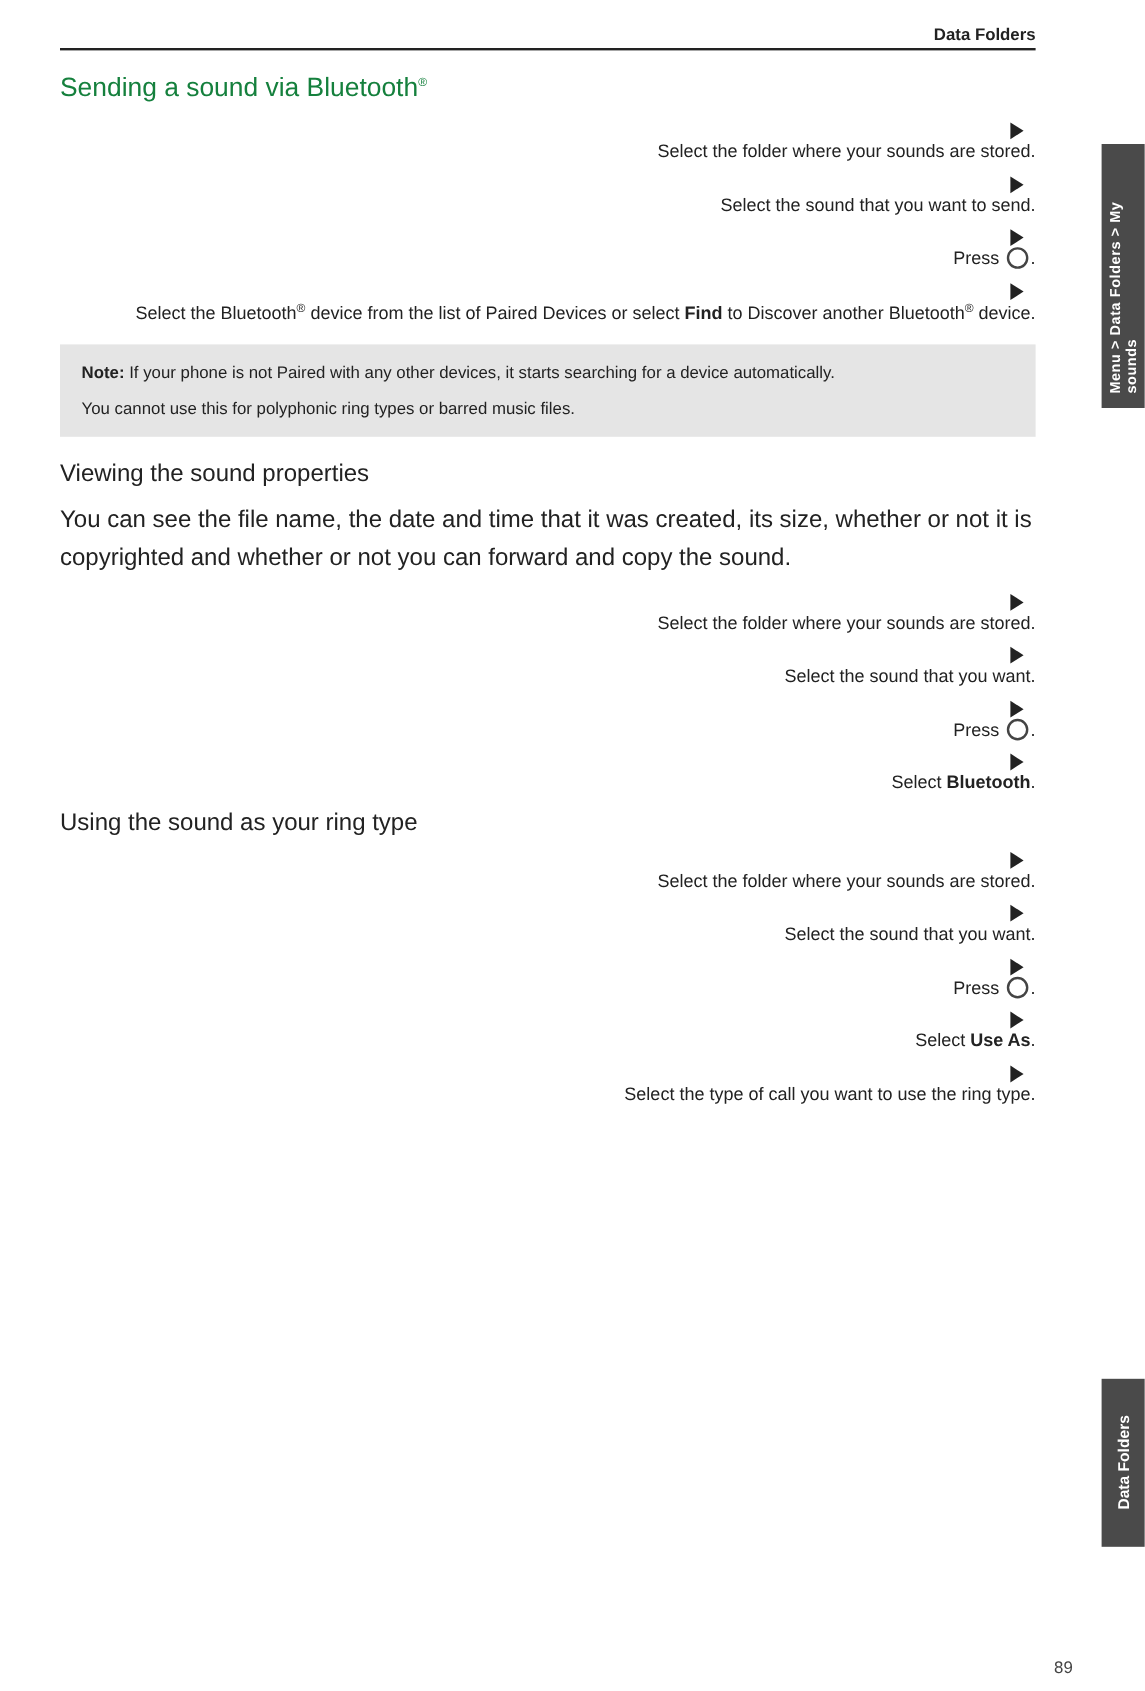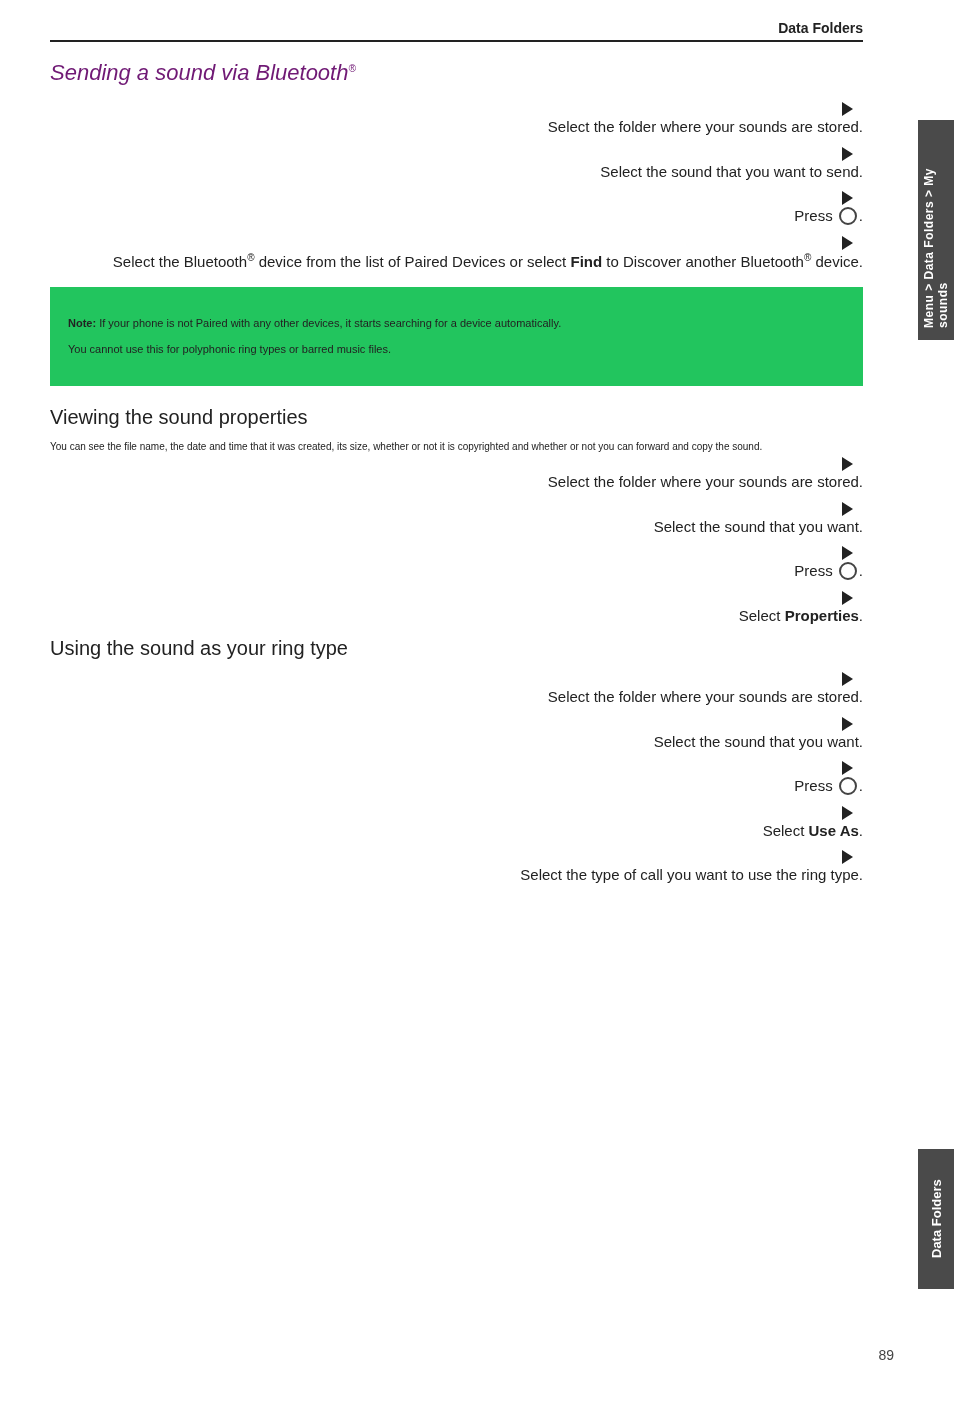--- a/index.html
+++ b/index.html
@@ -77,24 +77,23 @@
       font-size: 14px;
       font-weight: bold;
       margin-bottom: 18px;
       padding-bottom: 4px;
       border-bottom: 2px solid #222;
     }
 
     .section-title {
       font-size: 22px;
       font-weight: normal;
-      color: #701a75;
+      color: #15803d;
       margin-bottom: 14px;
       margin-top: 8px;
-      font-style: italic;
     }
 
     .bullet-list {
       list-style: none;
       padding: 0;
       margin: 0 0 10px 0;
     }
 
     .bullet-list li {
       display: flex;
@@ -131,52 +130,52 @@
       height: 18px;
       border: 2px solid #444;
       border-radius: 50%;
       vertical-align: middle;
       margin: 0 2px;
       position: relative;
       top: -1px;
     }
 
     .note-box {
-      background: #22c55e;
+      background: #e5e5e5;
       border-left: none;
-      padding: 28px 18px;
+      padding: 12px 18px;
       margin: 14px 0 20px 0;
-      font-size: 11px;
+      font-size: 14px;
       line-height: 1.6;
     }
 
     .note-label {
       font-weight: bold;
     }
 
     .note-indent {
       margin-top: 8px;
     }
 
     .subsection-title {
       font-size: 20px;
       font-weight: normal;
       color: #222;
       margin-bottom: 10px;
     }
 
     .intro-text {
-      font-size: 10px;
+      font-size: 20px;
       line-height: 1.6;
-      margin-bottom: 0;
+      margin-bottom: 12px;
     }
 
     .page-number {
       position: absolute;
-      bottom: 46px;
+      bottom: 12px;
       right: 60px;
       font-size: 14px;
       color: #444;
     }
 
     sup {
       font-size: 10px;
     }
   </style>
 </head>
@@ -240,21 +239,21 @@
       <li>
         <span class="arrow-icon"></span>
         <span class="bullet-text">Select the sound that you want.</span>
       </li>
       <li>
         <span class="arrow-icon"></span>
         <span class="bullet-text">Press <span class="circle-icon"></span>.</span>
       </li>
       <li>
         <span class="arrow-icon"></span>
-        <span class="bullet-text">Select <span class="bold-text">Properties</span>.</span>
+        <span class="bullet-text">Select <span class="bold-text">Bluetooth</span>.</span>
       </li>
     </ul>
 
     <h2 class="subsection-title">Using the sound as your ring type</h2>
 
     <ul class="bullet-list">
       <li>
         <span class="arrow-icon"></span>
         <span class="bullet-text">Select the folder where your sounds are stored.</span>
       </li>

